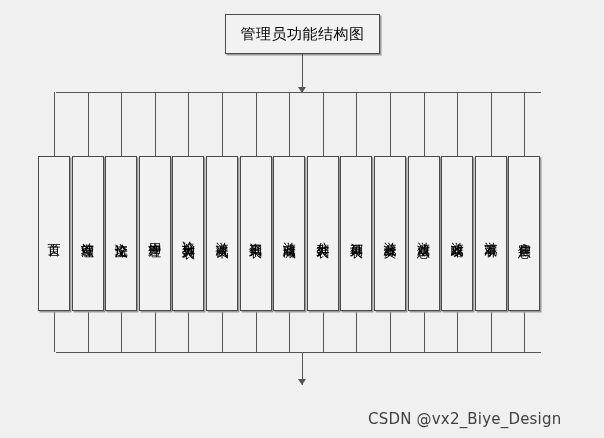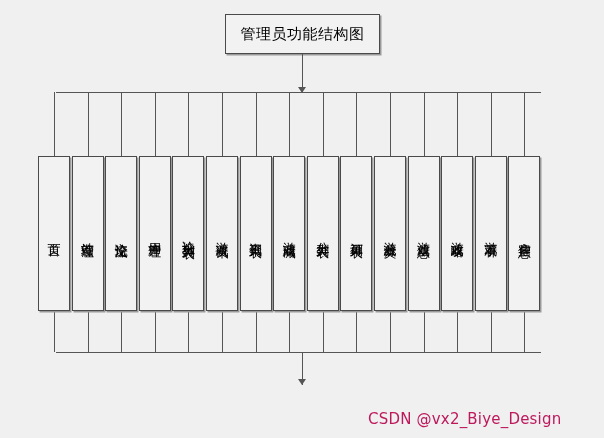--- a/index.html
+++ b/index.html
@@ -108,21 +108,21 @@
   }
   .arrow-to-bus  { top: 87px; }
   .arrow-to-exit { top: 379px; }
 
   
   .watermark {
     position: absolute;
     left: 368px;
     top: 410px;
     font-size: 15px;
-    color: #be185d;
+    color: #404040;
     white-space: nowrap;
     letter-spacing: 0.2px;
     font-family: "DejaVu Sans", "Liberation Sans", sans-serif;
   }
 </style>
 </head>
 <body>
 
 <div id="diagram">
 

